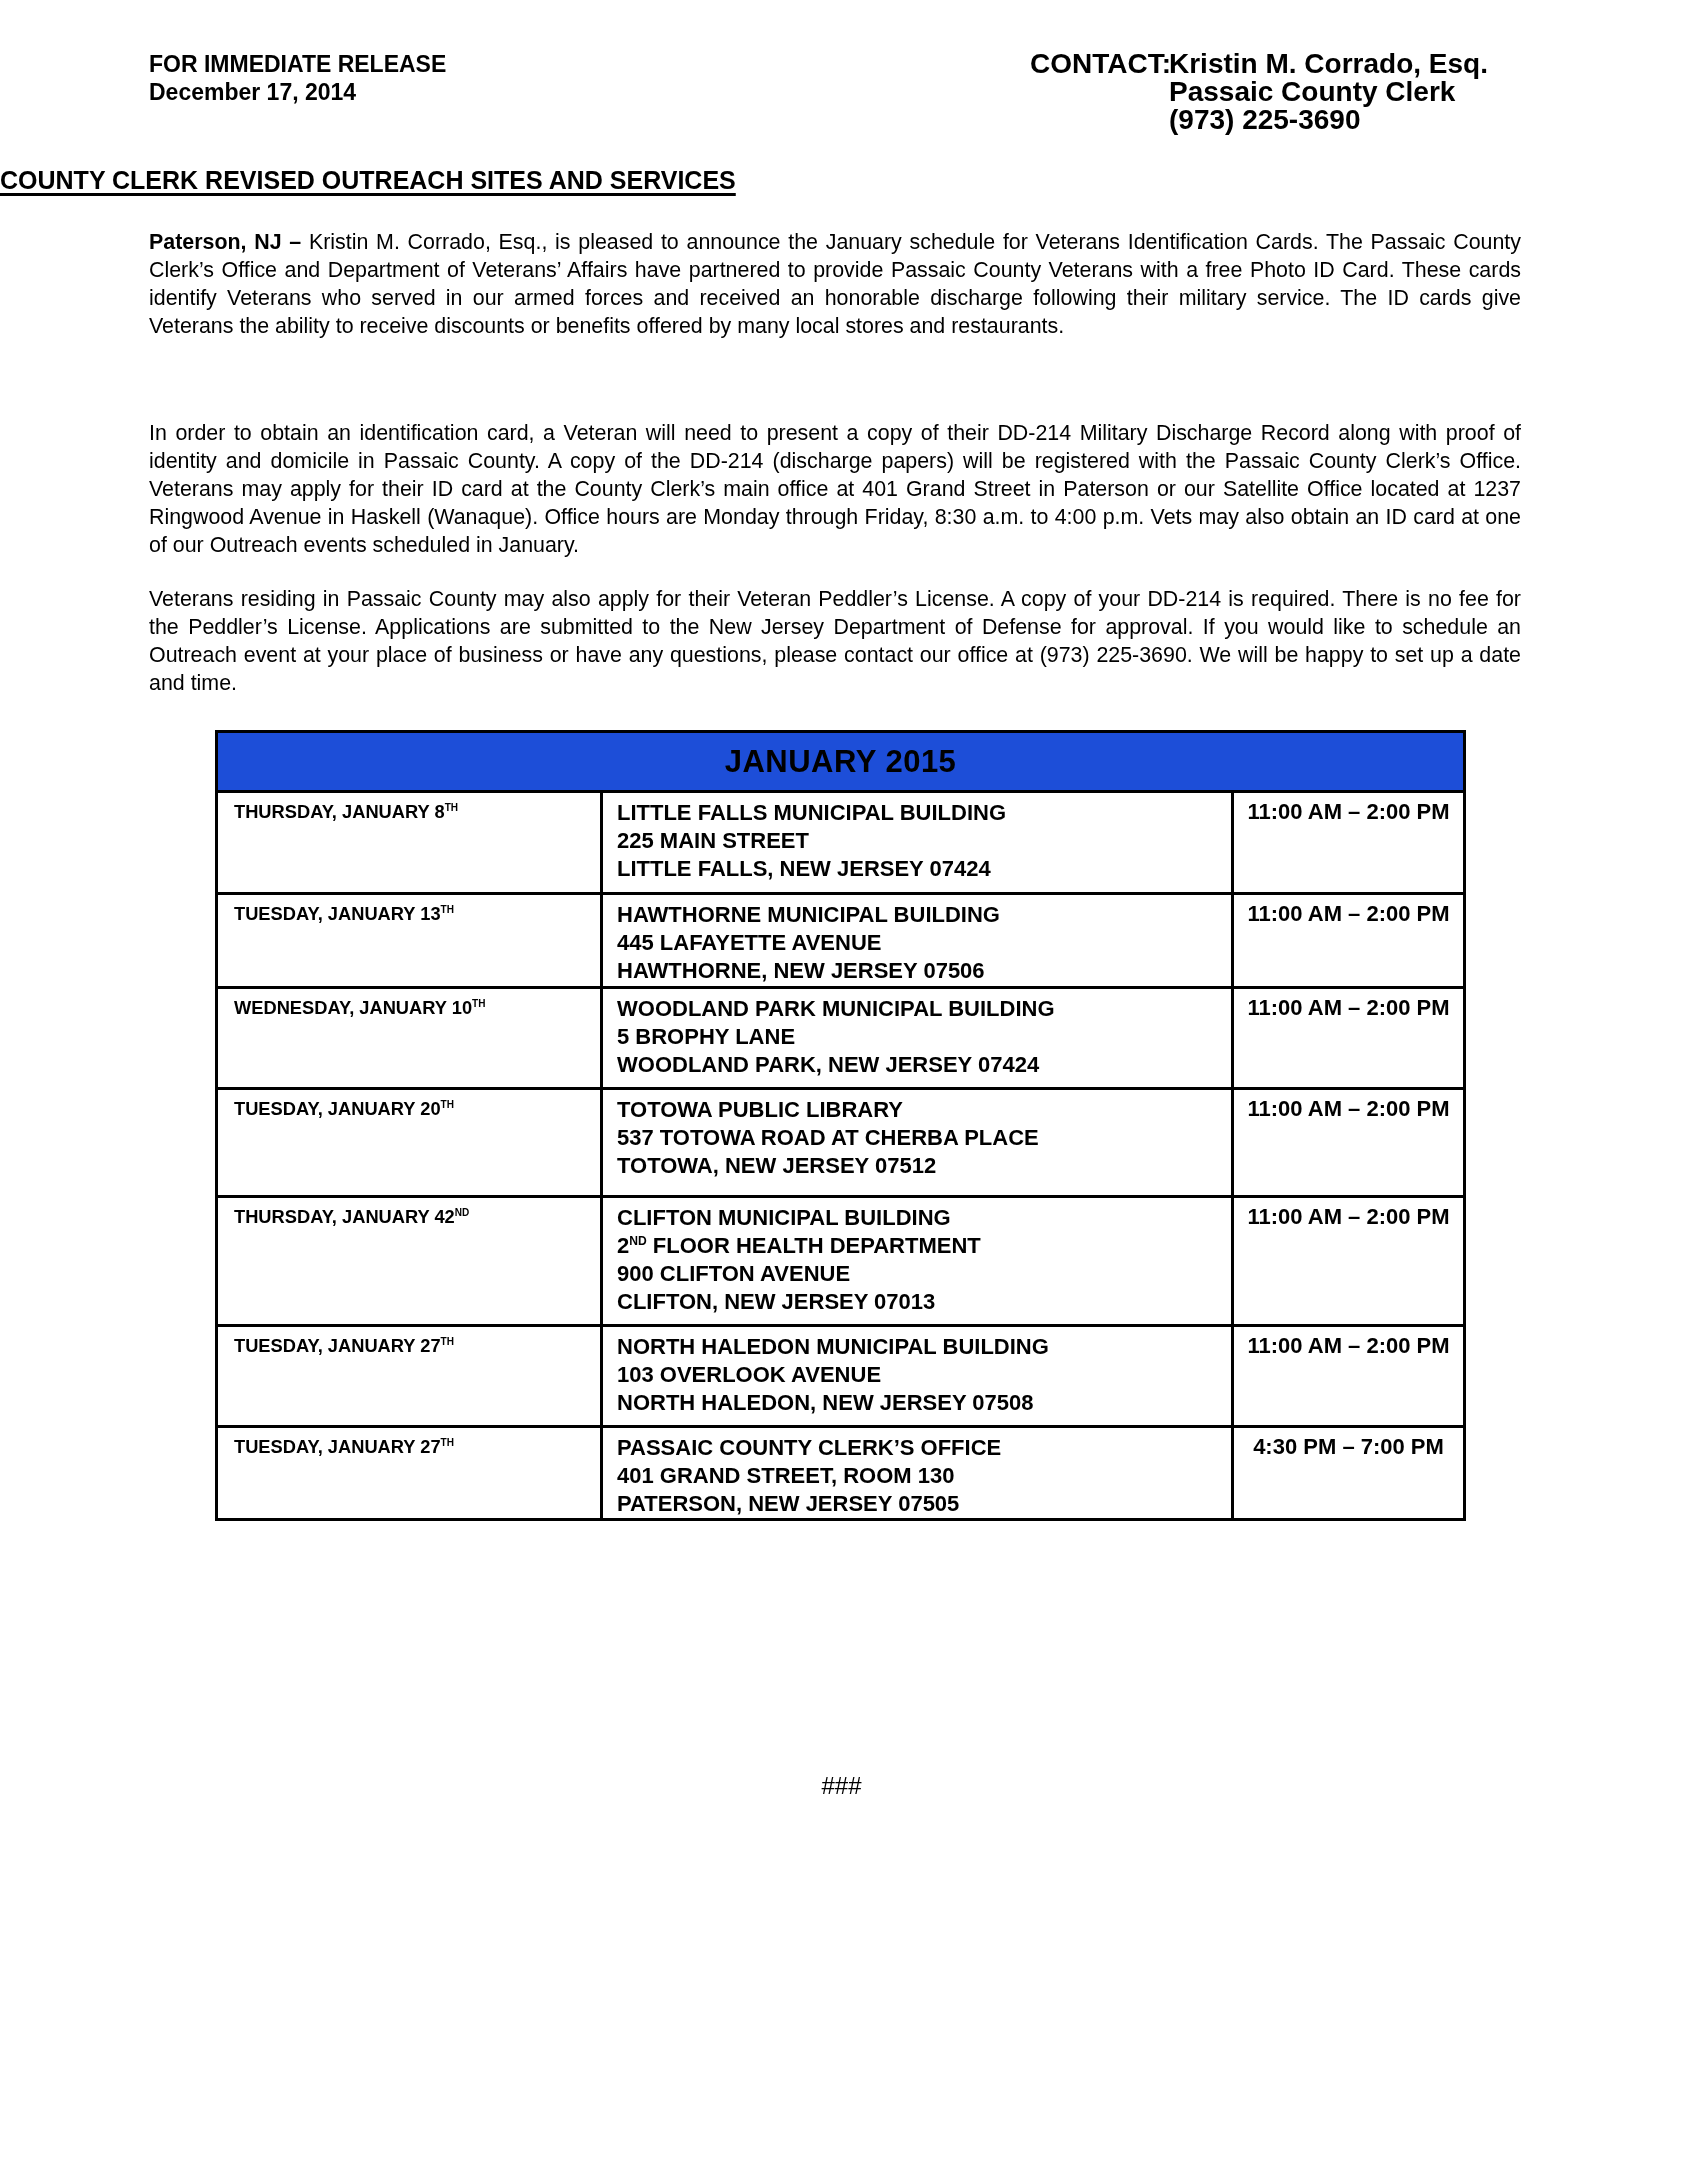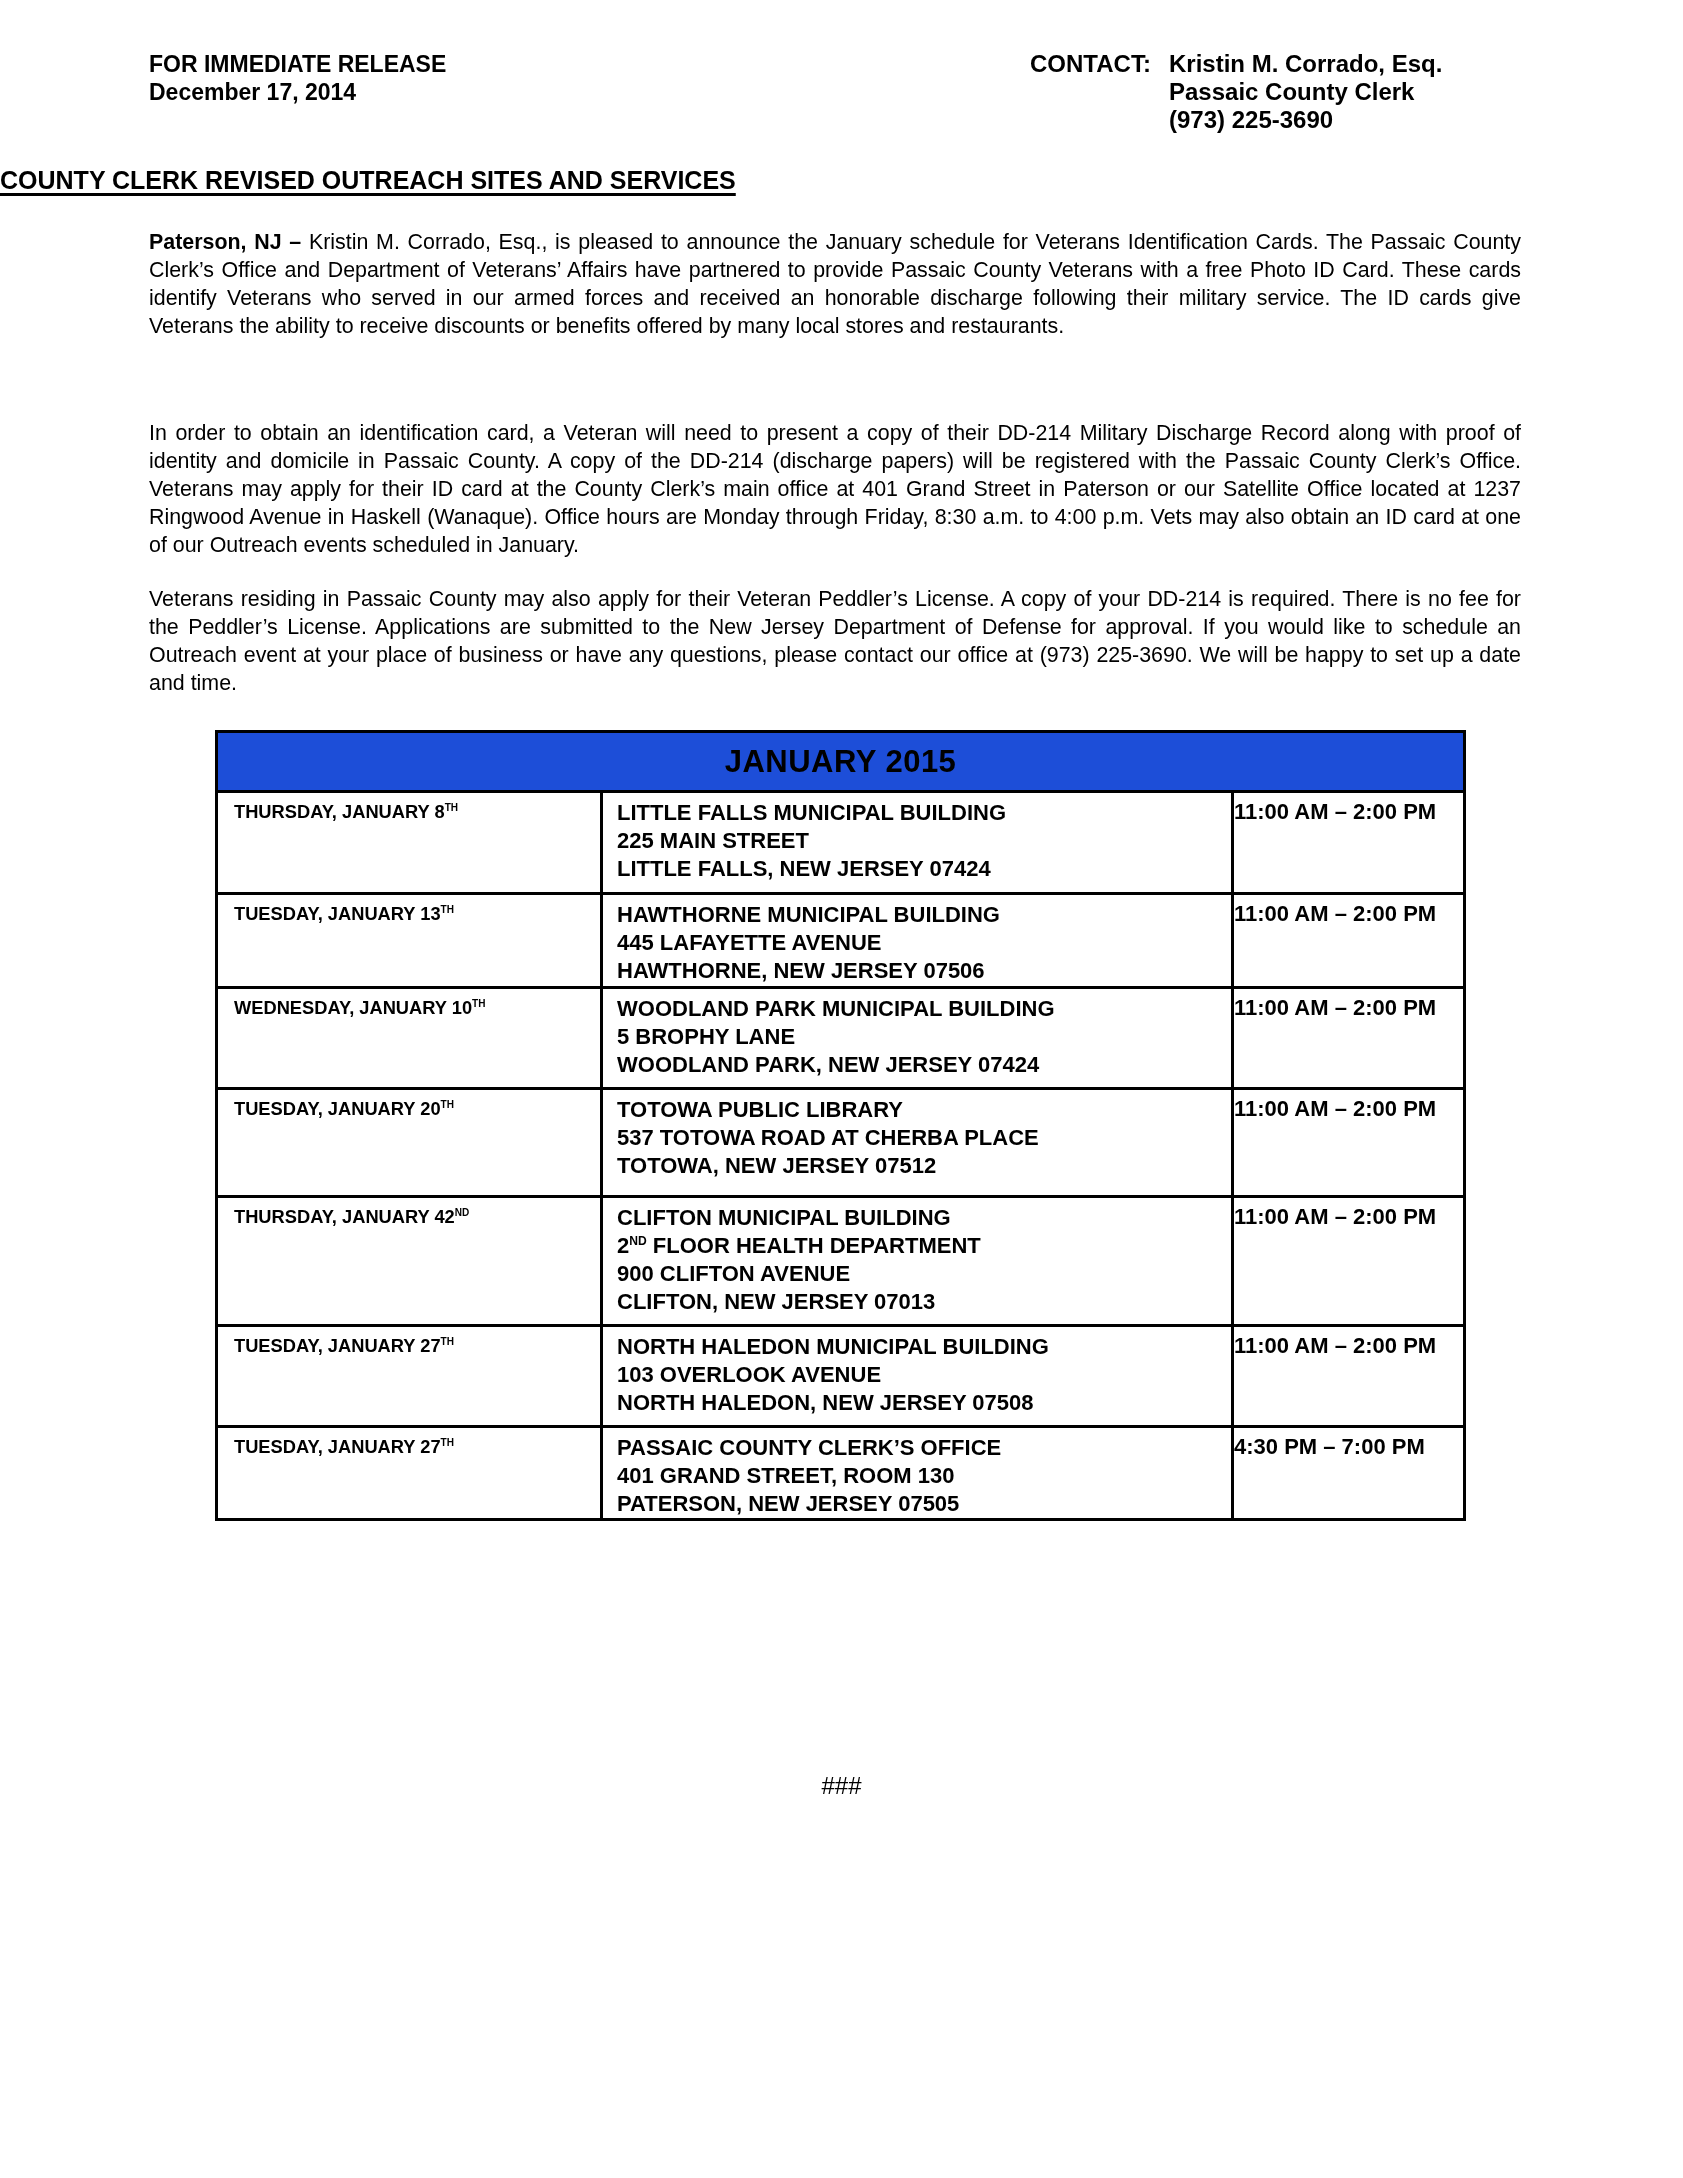--- a/index.html
+++ b/index.html
@@ -1,34 +1,34 @@
 <!DOCTYPE html>
 <html><head>
 <meta charset="utf-8">
 <style>
   html, body { margin:0; padding:0; background:#ffffff; }
   body { width:1683px; height:2178px; position:relative; overflow:hidden;
          font-family:"Liberation Sans", sans-serif; color:#000; }
   .hdr-left { position:absolute; left:149px; top:50px; font-weight:bold; font-size:23px; line-height:28px; }
-  .hdr-right { position:absolute; left:1030px; top:50px; font-weight:bold; font-size:24px; line-height:28px; }
+  .hdr-right { position:absolute; left:1030px; top:50px; font-weight:bold; font-size:28px; line-height:28px; }
   .hdr-right .row { display:flex; }
   .hdr-right .lbl { width:139px; }
   .title { position:absolute; left:0; width:1683px; top:166px; }
   .title span { font-weight:bold; font-size:25px; text-decoration:underline; text-decoration-thickness:3px; text-underline-offset:4px; }
   .para { position:absolute; left:149px; width:1372px; font-size:21.4px; line-height:28px; text-align:justify; text-align-last:left; }
   .p1 { top:228px; }
   .p2 { top:419px; }
   .p3 { top:585px; }
   .para b { font-weight:bold; }
   table.sched { position:absolute; left:215px; top:730px; width:1251px; border-collapse:collapse; }
   table.sched td, table.sched th { border:3px solid #000; vertical-align:top; padding:0; }
   table.sched th { background:#1d4ed8; height:57px; font-size:31px; font-weight:bold; text-align:center; vertical-align:middle; letter-spacing:0.5px; }
   td.date { width:366px; font-size:18.3px; font-weight:bold; padding:8px 0 0 16px !important; }
   td.venue { width:614px; font-size:22px; font-weight:bold; line-height:28px; padding:6px 0 0 14px !important; }
-  td.time { font-size:22px; font-weight:bold; padding:6px 0 0 0 !important; }
+  td.time { font-size:22px; font-weight:bold; text-align:center; padding:6px 0 0 0 !important; }
   sup { font-size:0.55em; vertical-align:super; line-height:0; }
   .end { position:absolute; left:0; width:1683px; top:1772px; text-align:center; font-size:24px; }
 </style>
 </head>
 <body>
 
 <div class="hdr-left">
   <div>FOR IMMEDIATE RELEASE</div>
   <div>December 17, 2014</div>
 </div>

